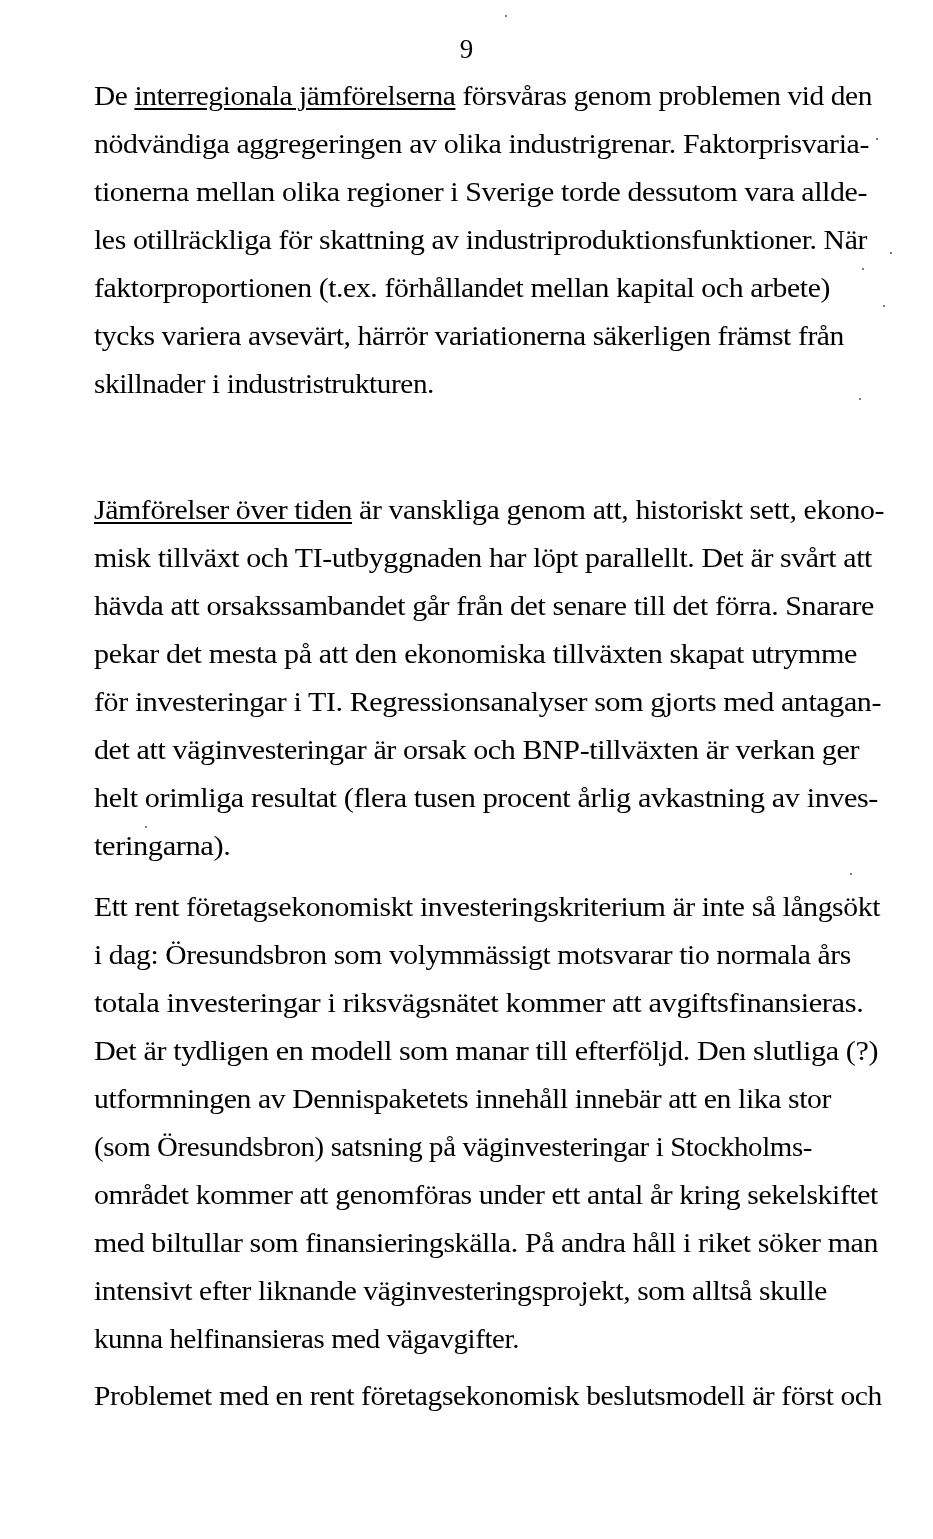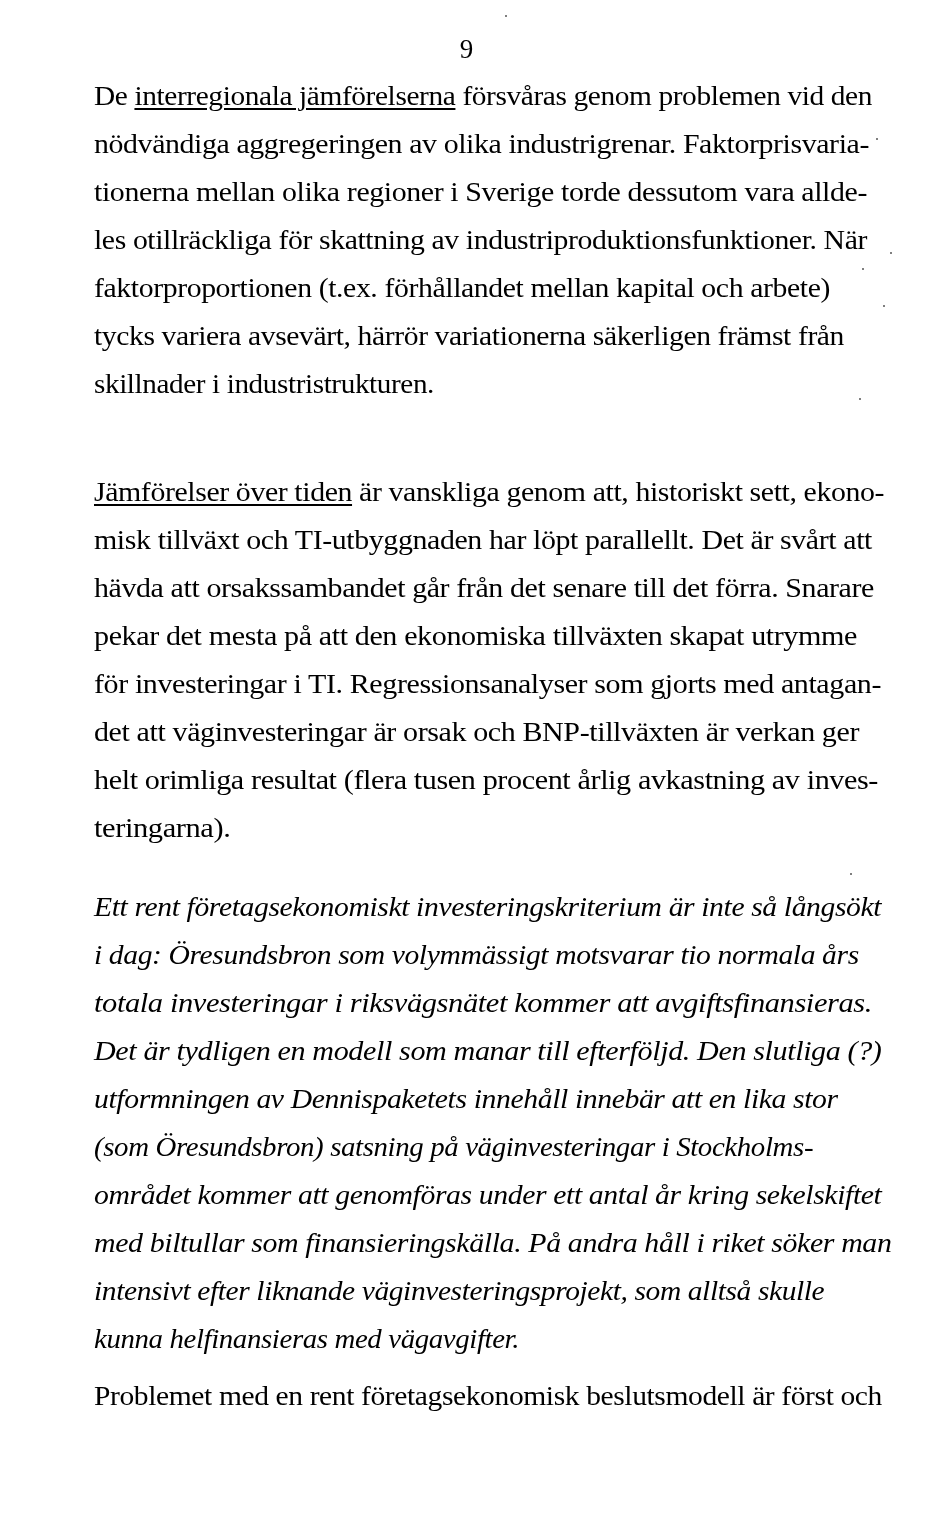--- a/index.html
+++ b/index.html
@@ -38,22 +38,22 @@
       line-height: 48px;
       letter-spacing: -0.35px;
       transform-origin: left center;
     }
     .u {
       text-decoration: underline;
       text-decoration-thickness: 2px;
       text-underline-offset: 3px;
     }
     #p1 { top: 72px; }
-    #p2 { top: 468px; }
-    #p3 { top: 883px; font-style: italic; }
+    #p2 { top: 486px; }
+    #p3 { top: 883px; }
     #p4 { top: 1372px; }
     .speck {
       position: absolute;
       width: 2px;
       height: 2px;
       background: #555;
       border-radius: 1px;
     }
   </style>
 </head>

